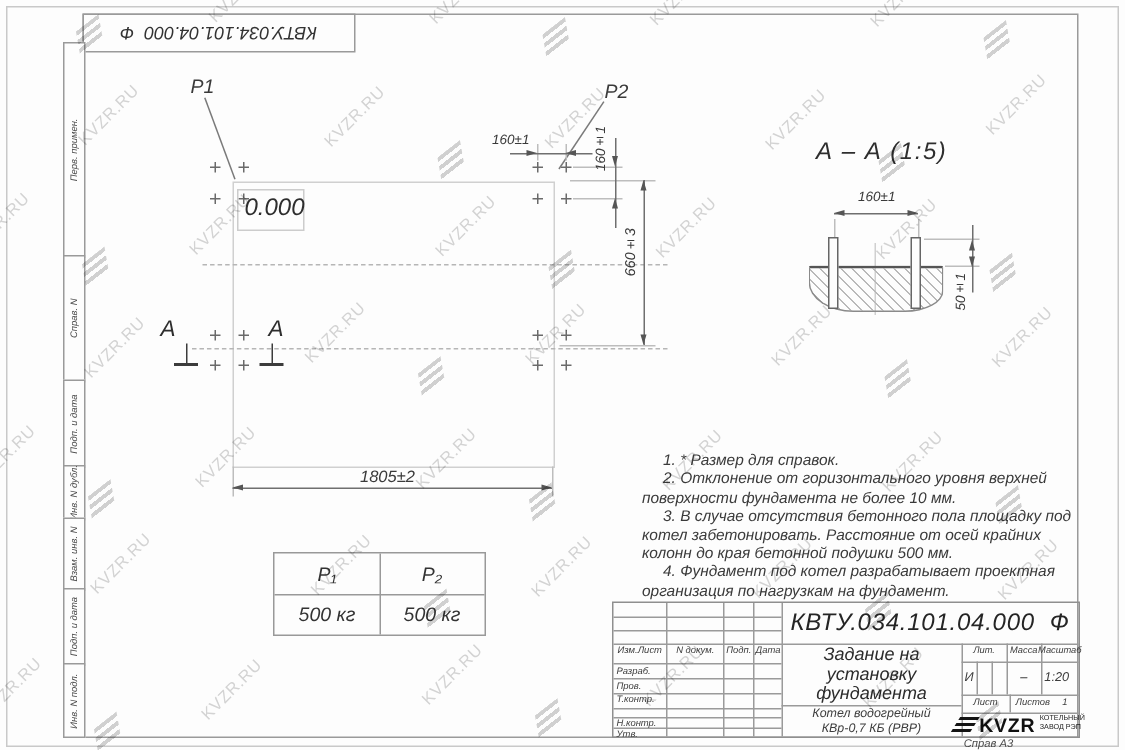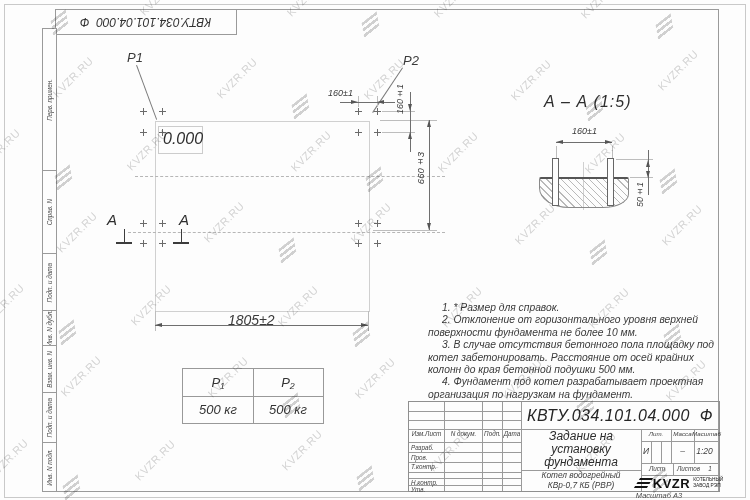--- a/index.html
+++ b/index.html
@@ -145,21 +145,21 @@
     <div class="abs" style="left:116px;top:242px;width:16px;height:2px;background:#3c3c3c;"></div>
     <div class="vl" style="left:124px;top:229px;height:13px;background:#3c3c3c;"></div>
     <div class="abs" style="left:173px;top:242px;width:16px;height:2px;background:#3c3c3c;"></div>
     <div class="vl" style="left:181px;top:229px;height:13px;background:#3c3c3c;"></div>
 
     <div class="vl ext" style="left:155px;top:311px;height:20px;"></div>
     <div class="vl ext" style="left:368px;top:311px;height:20px;"></div>
     <div class="hl dim" style="left:155px;top:325px;width:213px;"></div>
     <div class="arr arr-l" style="left:155px;top:322.5px;"></div>
     <div class="arr arr-r" style="left:361px;top:322.5px;"></div>
-    <div class="txt" style="left:228px;top:313px;font-size:14px;">1805±2</div>
+    <div class="txt" style="left:240px;top:313px;font-size:11px;">1805±2</div>
 
     <div class="hl ext" style="left:380px;top:120px;width:57px;"></div>
     <div class="hl ext" style="left:373px;top:230px;width:64px;"></div>
     <div class="vl dim" style="left:429px;top:120px;height:110px;"></div>
     <div class="arr arr-u" style="left:426.5px;top:120px;"></div>
     <div class="arr arr-d" style="left:426.5px;top:223px;"></div>
     <div class="txt vtxt" style="left:416px;top:152px;font-size:9.5px;">660±3</div>
 
     <div class="vl ext" style="left:358px;top:96px;height:11px;"></div>
     <div class="vl ext" style="left:377px;top:96px;height:11px;"></div>
@@ -268,21 +268,21 @@
       <div class="tb-txt" style="left:268px;top:64px;font-size:6.3px;">Листов</div>
       <div class="tb-txt ctr" style="left:294px;top:64px;width:14px;font-size:6.3px;">1</div>
 
       <div class="logo-row">
         <div class="logo-icon"></div>
         <div class="logo-word">KVZR</div>
         <div class="logo-co">КОТЕЛЬНЫЙ ЗАВОД РЭП</div>
       </div>
     </div>
 
-    <div class="txt ctr" style="left:600px;top:491.5px;width:118px;font-size:7.5px;font-style:italic;color:#4a4a4a;">Масштаб А3</div>
+    <div class="txt ctr" style="left:600px;top:491.5px;width:118px;font-size:7.5px;font-style:italic;color:#4a4a4a;">Справ А3</div>
   </div>
 
   <div class="wm-layer" id="wm">
       <div class="wm-text" style="left: -30px; top: -12px;">KVZR.RU</div>
       <div class="wm-logo" style="left: 50px; top: 16px;"></div>
       <div class="wm-text" style="left: 134px; top: -11px;">KVZR.RU</div>
       <div class="wm-text" style="left: 281px; top: -10px;">KVZR.RU</div>
       <div class="wm-logo" style="left: 361px; top: 18px;"></div>
       <div class="wm-text" style="left: 428px; top: -9px;">KVZR.RU</div>
       <div class="wm-text" style="left: 575px; top: -8px;">KVZR.RU</div>

